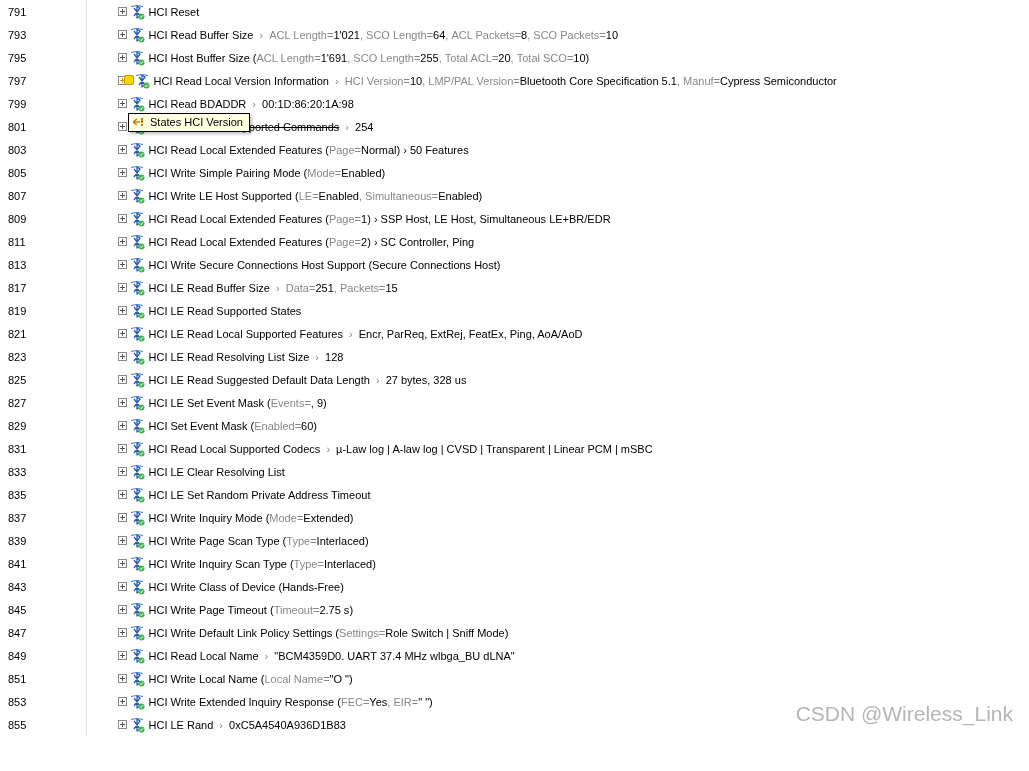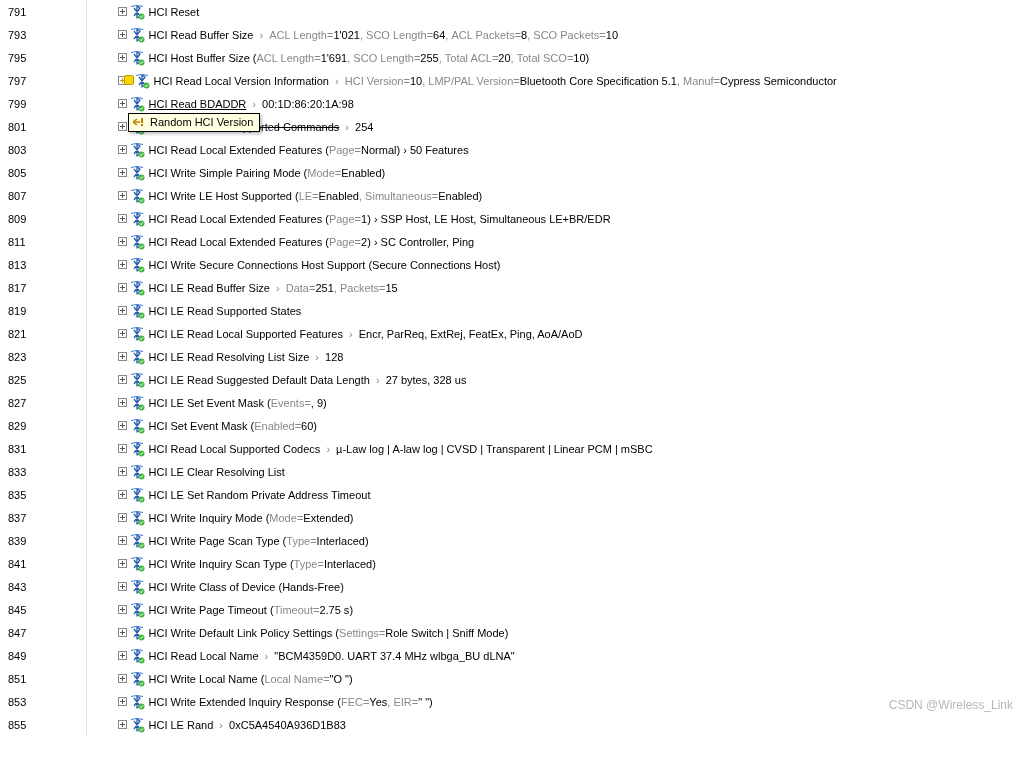--- a/index.html
+++ b/index.html
@@ -95,24 +95,24 @@
     box-shadow: 2px 2px 3px rgba(0,0,0,0.25);
   }
   .tooltip-arrow {
     display:inline-block;
     vertical-align:middle;
     margin-right:3px;
   }
   .watermark {
     position: absolute;
     right: 16px;
-    bottom: 24px;
+    bottom: 10px;
     color: rgba(120,120,120,0.55);
     font-family: Arial, sans-serif;
-    font-size: 12px;
+    font-size: 21px;
     pointer-events: none;
   }
 </style>
 </head>
 <body>
 
 <table class="trace-table">
   <tbody id="rows">
       <tr>
         <td class="num-col">791</td>
@@ -150,21 +150,21 @@
               <path d="M11 12.5 L12 13.7 L14 11.3" stroke="#fff" stroke-width="1" fill="none"></path>
             </svg></span><span class="title-text">HCI Read Local Version Information</span><span class="sep"> › </span><span class="key">HCI Version</span><span class="key">=</span><span class="val">10</span><span class="key">, </span><span class="key">LMP/PAL Version</span><span class="key">=</span><span class="val">Bluetooth Core Specification 5.1</span><span class="key">, </span><span class="key">Manuf</span><span class="key">=</span><span class="val">Cypress Semiconductor</span></td>
       </tr>
       <tr>
         <td class="num-col">799</td>
         <td class="content-col"><span class="expand"></span><span class="bt-icon"><svg viewBox="0 0 16 16">
               <path d="M2 2 C5 1 11 1 14 2 L14 3 C11 2 5 2 2 3 Z" fill="#3a7bd5"></path>
               <path d="M5 4 L11 12 L8 14 L8 2 L11 4 L5 12" stroke="#2a5db0" stroke-width="1.3" fill="none" stroke-linejoin="round"></path>
               <circle cx="12.5" cy="12.5" r="3" fill="#3fb63f"></circle>
               <path d="M11 12.5 L12 13.7 L14 11.3" stroke="#fff" stroke-width="1" fill="none"></path>
-            </svg></span><span class="title-text" style="text-decoration: underline;">HCI Read BDADDR</span><span class="sep"> › </span><span class="val">00:1D:86:20:1A:98</span></td>
+            </svg></span><span class="title-text" style="">HCI Read BDADDR</span><span class="sep"> › </span><span class="val">00:1D:86:20:1A:98</span></td>
       </tr>
       <tr>
         <td class="num-col">801</td>
         <td class="content-col"><span class="expand"></span><span class="bt-icon"><svg viewBox="0 0 16 16">
               <path d="M2 2 C5 1 11 1 14 2 L14 3 C11 2 5 2 2 3 Z" fill="#3a7bd5"></path>
               <path d="M5 4 L11 12 L8 14 L8 2 L11 4 L5 12" stroke="#2a5db0" stroke-width="1.3" fill="none" stroke-linejoin="round"></path>
               <circle cx="12.5" cy="12.5" r="3" fill="#3fb63f"></circle>
               <path d="M11 12.5 L12 13.7 L14 11.3" stroke="#fff" stroke-width="1" fill="none"></path>
             </svg></span><span class="title-text" style="text-decoration: line-through;">HCI Read Local Supported Commands</span><span class="sep"> › </span><span class="val">254</span></td>
       </tr>
@@ -406,16 +406,16 @@
 </table>
 
 <div class="tooltip">
   <span class="tooltip-arrow">
     <svg width="14" height="10" viewBox="0 0 14 10">
       <path d="M0 5 L7 5" stroke="#C08000" stroke-width="1.5" fill="none"></path>
       <path d="M0 5 L4 2 M0 5 L4 8" stroke="#C08000" stroke-width="1.5" fill="none"></path>
       <rect x="8" y="1" width="2" height="5" fill="#C08000"></rect>
       <rect x="8" y="7" width="2" height="2" fill="#C08000"></rect>
     </svg>
-  </span><span>Random HCI Version</span>
+  </span><span>States HCI Version</span>
 </div>
 
 <div class="watermark">CSDN @Wireless_Link</div>
 
 </body></html>

